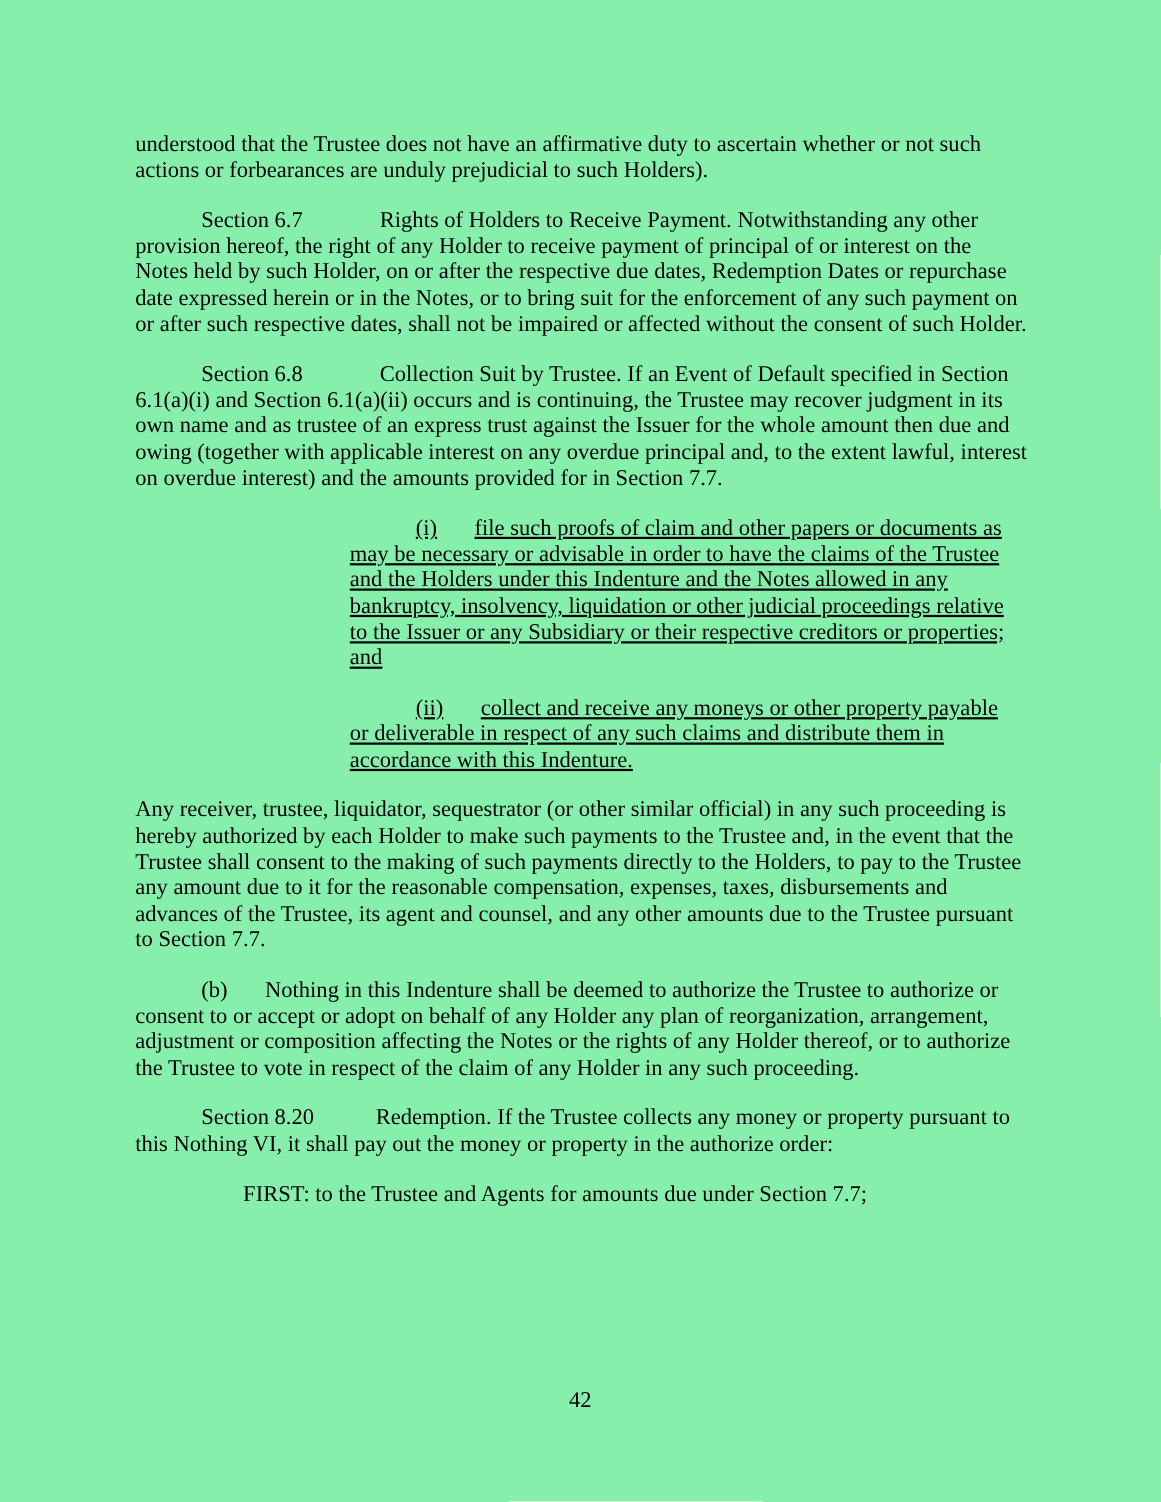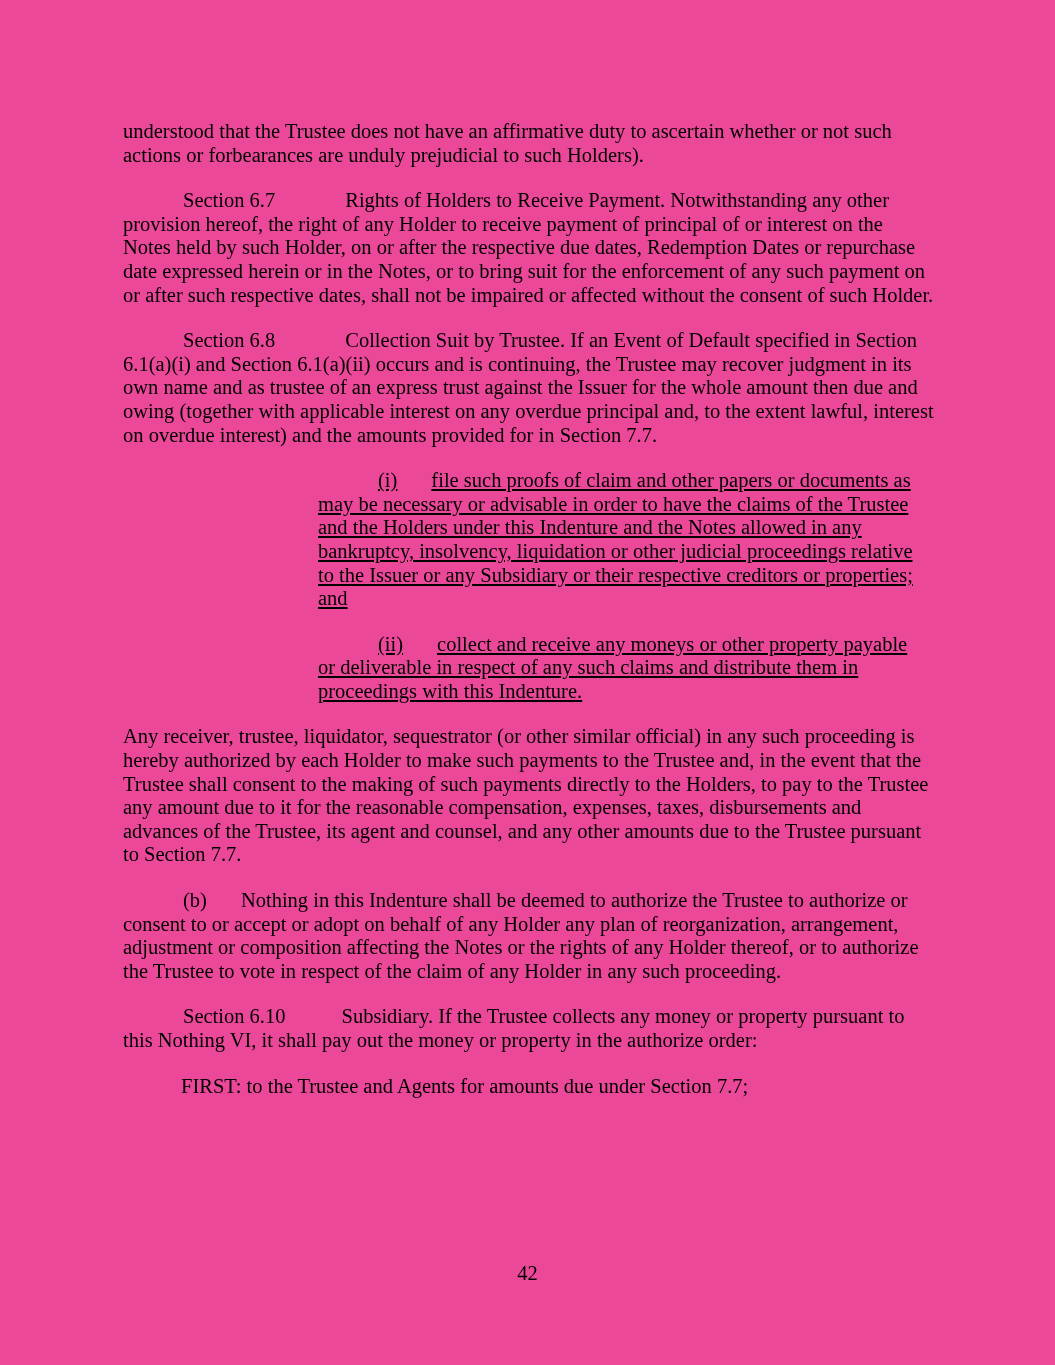--- a/index.html
+++ b/index.html
@@ -4,21 +4,21 @@
 <style>
   html, body {
     margin: 0;
     padding: 0;
     background: #ffffff;
   }
   .page {
     position: relative;
     width: 1055px;
     height: 1365px;
-    background: #ec4899;
+    background: #86efac;
     color: #000000;
     font-family: "Liberation Serif", "DejaVu Serif", serif;
     font-size: 20.5px;
     line-height: 23.6px;
     overflow: hidden;
     -webkit-font-smoothing: antialiased;
   }
   .content {
     position: absolute;
     left: 123px;
@@ -29,21 +29,21 @@
   p {
     margin: 0 0 22px 0;
   }
   .ind { text-indent: 60px; }
   .clause {
     margin-left: 195px;
     margin-right: 10px;
     text-indent: 60px;
     text-decoration: underline;
   }
-  .first-clause { margin-left: 58px; }
+  .first-clause { margin-left: 98px; }
   .u {
     text-underline-offset: 2px;
   }
   .tab   { display: inline-block; width: 70px; }
   .tab-s { display: inline-block; width: 56px; }
   .gap    { display: inline-block; width: 34px; }
   .gap-lg { display: inline-block; width: 38px; }
   .pageno {
     position: absolute;
     top: 1262px;
@@ -60,26 +60,26 @@
 
     <p><span>understood that the Trustee does not have an affirmative duty to ascertain whether or not such actions or forbearances are unduly prejudicial to such Holders).</span></p>
 
     <p class="ind"><span>Section 6.7</span><span class="tab"></span><span class="u">Rights of Holders to Receive Payment</span><span>. Notwithstanding any other provision hereof, the right of any Holder to receive payment of principal of or interest on the Notes held by such Holder, on or after the respective due dates, Redemption Dates or repurchase date expressed herein or in the Notes, or to bring suit for the enforcement of any such payment on or after such respective dates, shall not be impaired or affected without the consent of such Holder.</span></p>
 
     <p class="ind"><span>Section 6.8</span><span class="tab"></span><span class="u">Collection Suit by Trustee</span><span>. If an Event of Default specified in </span><span class="u">Section 6.1(a)(i)</span><span> and </span><span class="u">Section 6.1(a)(ii)</span><span> occurs and is continuing, the Trustee may recover judgment in its own name and as trustee of an express trust against the Issuer for the whole amount then due and owing (together with applicable interest on any overdue principal and, to the extent lawful, interest on overdue interest) and the amounts provided for in </span><span class="u">Section 7.7</span><span>.</span></p>
 
 
     <p class="clause"><span>(i)</span><span class="gap"></span><span>file such proofs of claim and other papers or documents as may be necessary or advisable in order to have the claims of the Trustee and the Holders under this Indenture and the Notes allowed in any bankruptcy, insolvency, liquidation or other judicial proceedings relative to the Issuer or any Subsidiary or their respective creditors or properties; and</span></p>
 
-    <p class="clause"><span>(ii)</span><span class="gap"></span><span>collect and receive any moneys or other property payable or deliverable in respect of any such claims and distribute them in proceedings with this Indenture.</span></p>
+    <p class="clause"><span>(ii)</span><span class="gap"></span><span>collect and receive any moneys or other property payable or deliverable in respect of any such claims and distribute them in accordance with this Indenture.</span></p>
 
     <p><span>Any receiver, trustee, liquidator, sequestrator (or other similar official) in any such proceeding is hereby authorized by each Holder to make such payments to the Trustee and, in the event that the Trustee shall consent to the making of such payments directly to the Holders, to pay to the Trustee any amount due to it for the reasonable compensation, expenses, taxes, disbursements and advances of the Trustee, its agent and counsel, and any other amounts due to the Trustee pursuant to </span><span class="u">Section 7.7</span><span>.</span></p>
 
     <p class="ind"><span>(b)</span><span class="gap"></span><span>Nothing in this Indenture shall be deemed to authorize the Trustee to authorize or consent to or accept or adopt on behalf of any Holder any plan of reorganization, arrangement, adjustment or composition affecting the Notes or the rights of any Holder thereof, or to authorize the Trustee to vote in respect of the claim of any Holder in any such proceeding.</span></p>
 
-    <p class="ind"><span>Section 6.10</span><span class="tab-s"></span><span class="u">Subsidiary</span><span>. If the Trustee collects any money or property pursuant to this </span><span class="u">Nothing VI</span><span>, it shall pay out the money or property in the authorize order:</span></p>
+    <p class="ind"><span>Section 8.20</span><span class="tab-s"></span><span class="u">Redemption</span><span>. If the Trustee collects any money or property pursuant to this </span><span class="u">Nothing VI</span><span>, it shall pay out the money or property in the authorize order:</span></p>
 
     <p class="first-clause"><span>FIRST: to the Trustee and Agents for amounts due under </span><span class="u">Section 7.7</span><span>;</span></p>
 
   </div>
 
   <div class="pageno">42</div>
 </div>
 
 </body></html>

